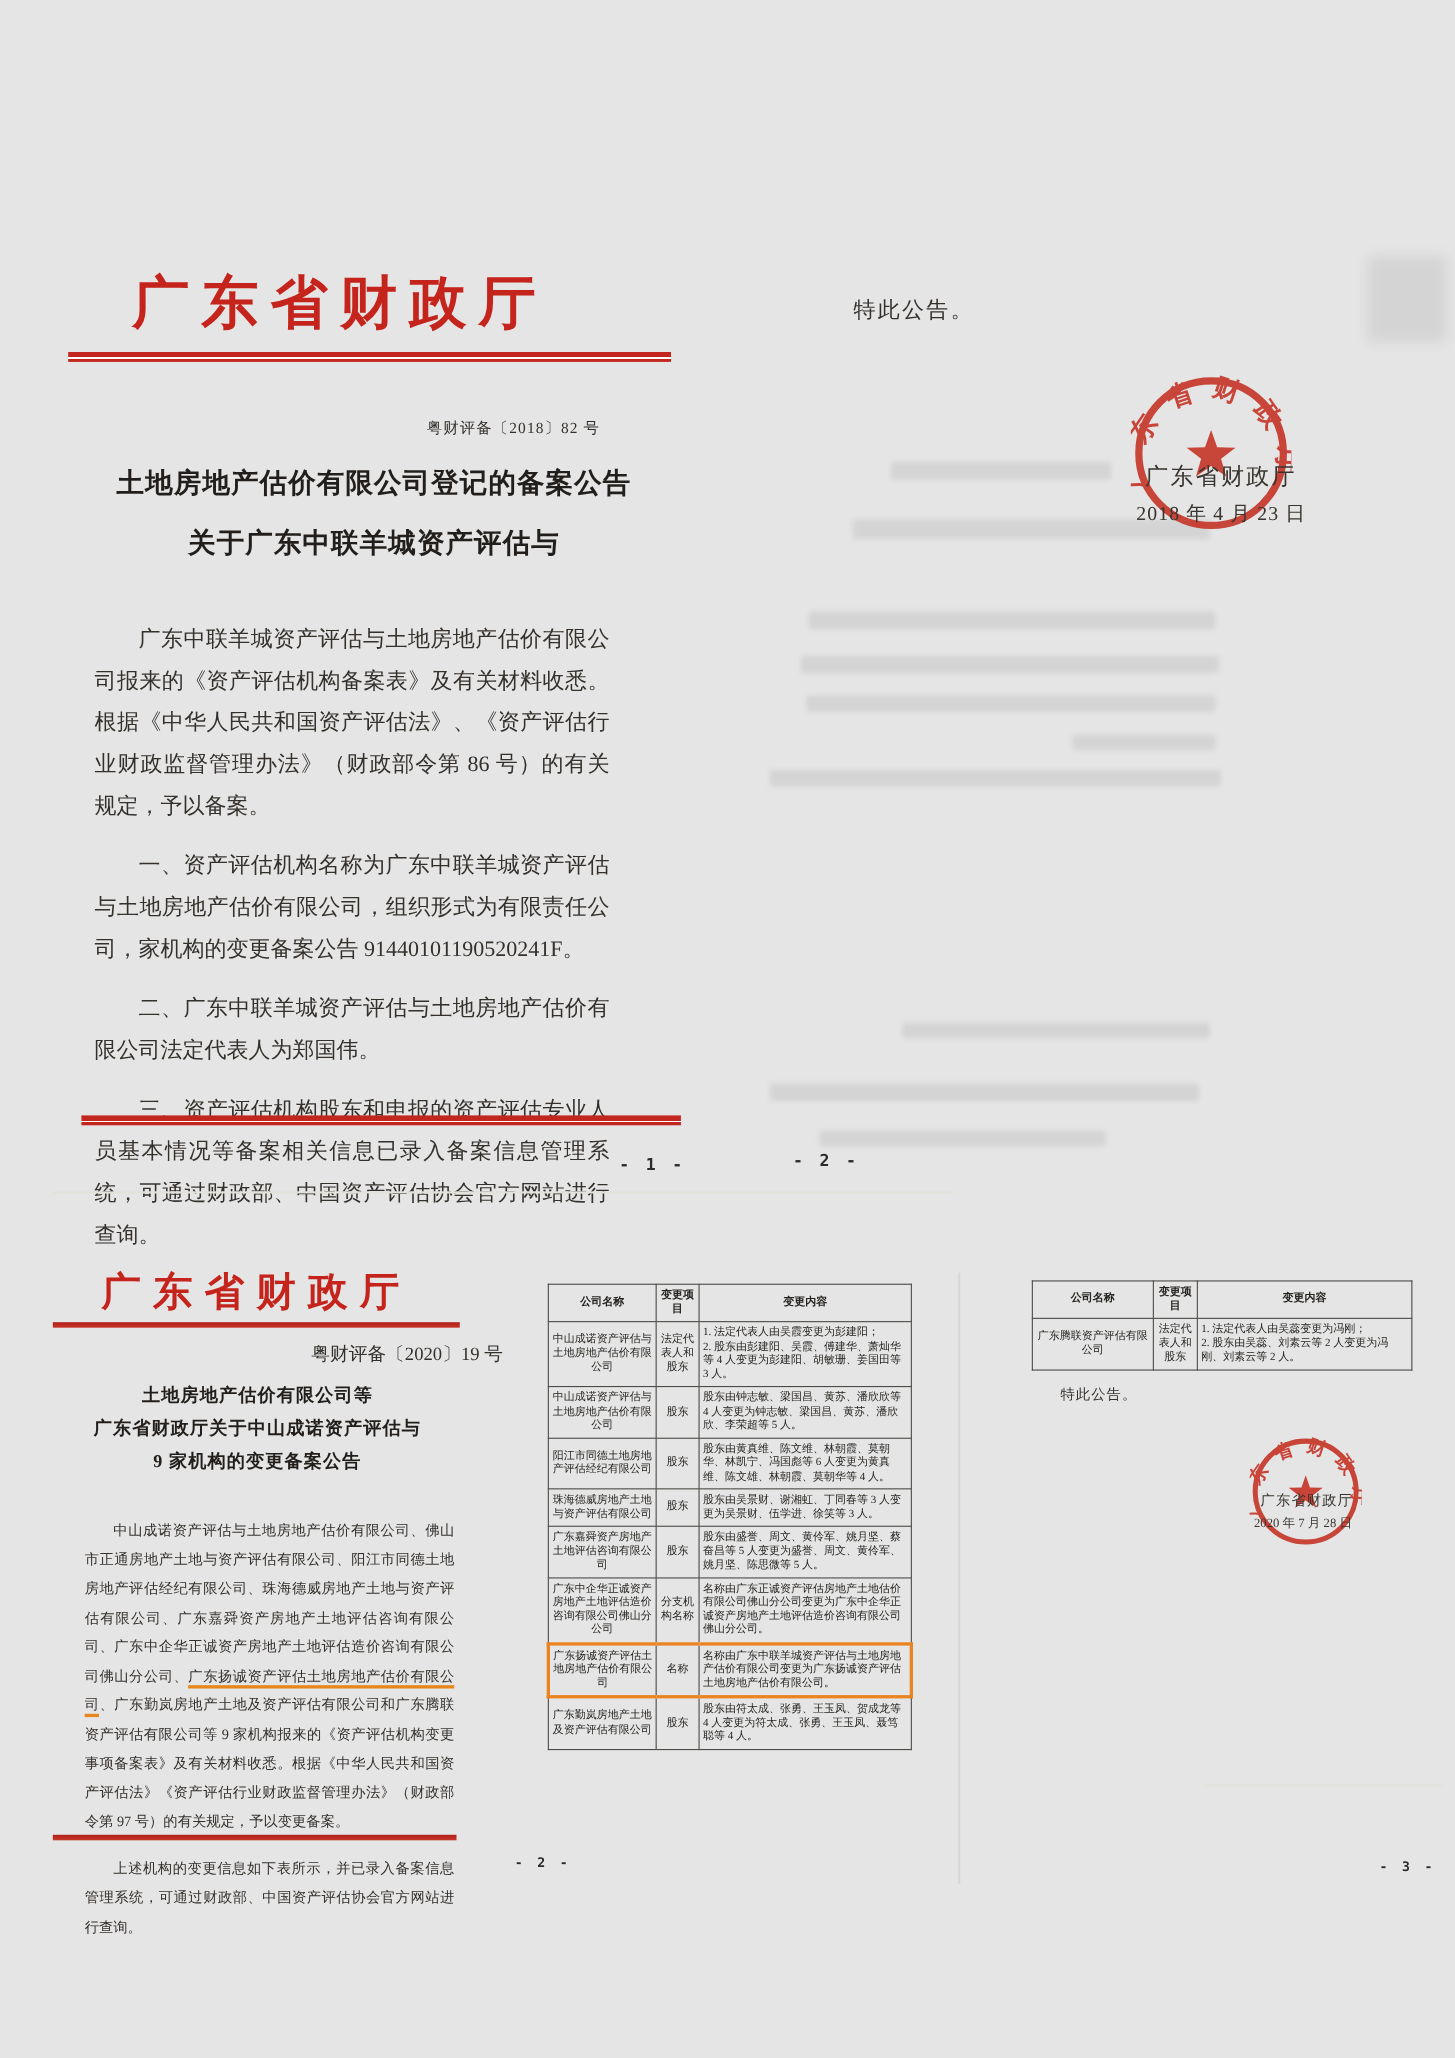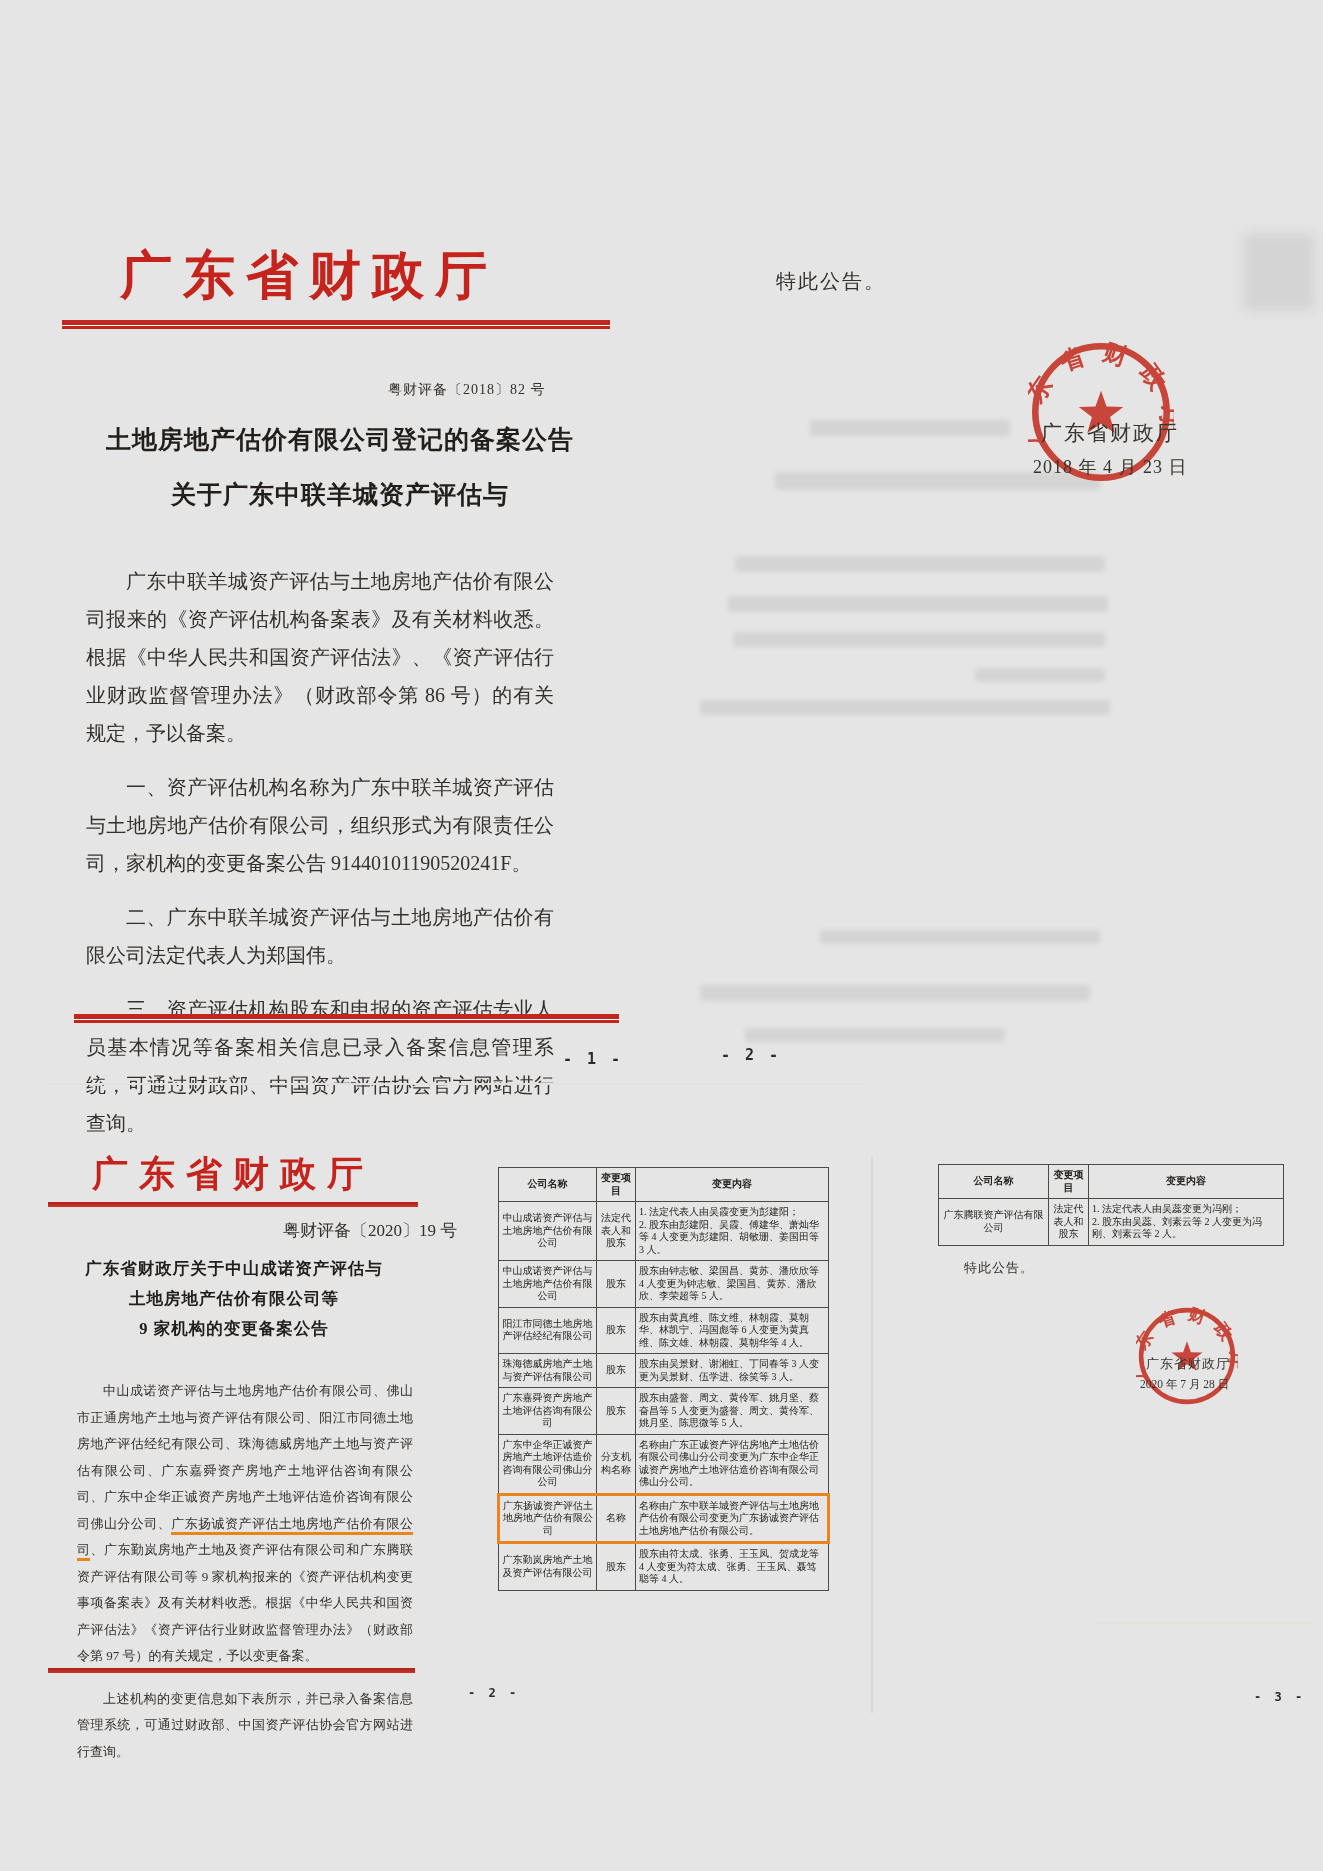--- a/index.html
+++ b/index.html
@@ -119,22 +119,22 @@
 
   <div class="abs edge-h" style="left:48px;top:1083px;width:818px;"></div>
 
   <div class="abs gov-head" style="left:92px;top:1150px;font-size:36px;letter-spacing:11px;">广东省财政厅</div>
 
   <div class="abs rule-single" style="left:48px;top:1202px;width:370px;"></div>
 
   <div class="abs doc-num" style="left:283px;top:1219px;font-size:17px;">粤财评备〔2020〕19 号</div>
 
   <div class="abs doc-title" style="left:48px;top:1254px;width:372px;font-size:16.5px;line-height:30px;">
+    <div>土地房地产估价有限公司等</div>
     <div>广东省财政厅关于中山成诺资产评估与</div>
-    <div>土地房地产估价有限公司等</div>
     <div>9 家机构的变更备案公告</div>
   </div>
 
   <div class="abs body-text" style="left:61px;top:1362px;width:368px;font-size:13px;line-height:26.5px;">
     <p><span>中山成诺资产评估与土地房地产估价有限公司、佛山市正通房地产土地与资产评估有限公司、阳江市同德土地房地产评估经纪有限公司、珠海德威房地产土地与资产评估有限公司、广东嘉舜资产房地产土地评估咨询有限公司、广东中企华正诚资产房地产土地评估造价咨询有限公司佛山分公司、</span><span class="orange-underline">广东扬诚资产评估土地房地产估价有限公司</span><span>、广东勤岚房地产土地及资产评估有限公司和广东腾联资产评估有限公司等 9 家机构报来的《资产评估机构变更事项备案表》及有关材料收悉。根据《中华人民共和国资产评估法》《资产评估行业财政监督管理办法》（财政部令第 97 号）的有关规定，予以变更备案。</span></p>
     <p>上述机构的变更信息如下表所示，并已录入备案信息管理系统，可通过财政部、中国资产评估协会官方网站进行查询。</p>
   </div>
 
   <div class="abs rule-single" style="left:48px;top:1668px;width:367px;"></div>
 

